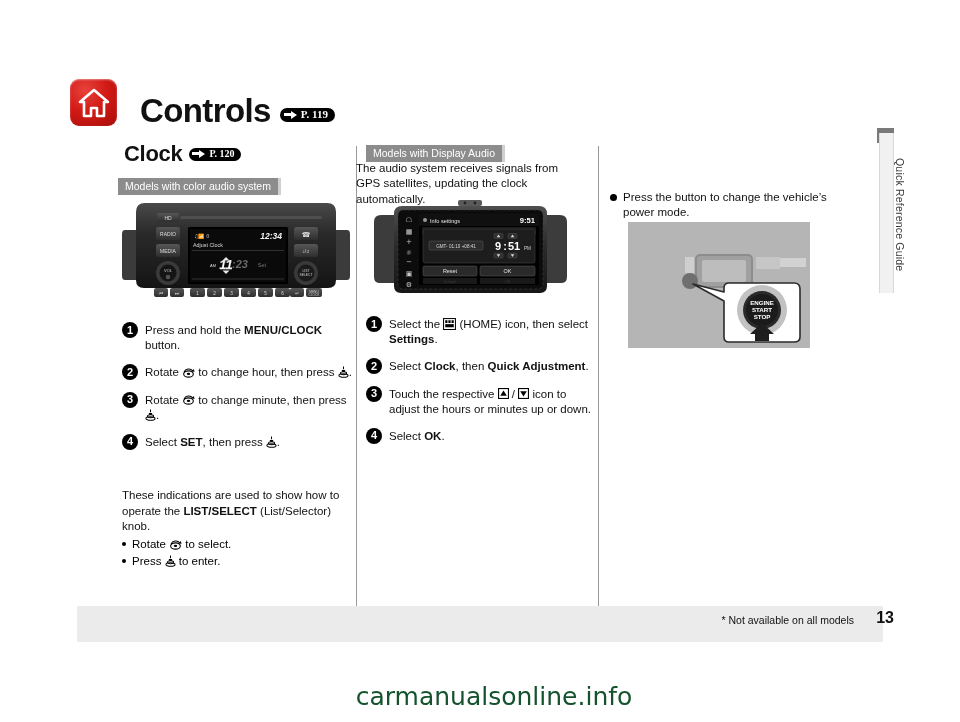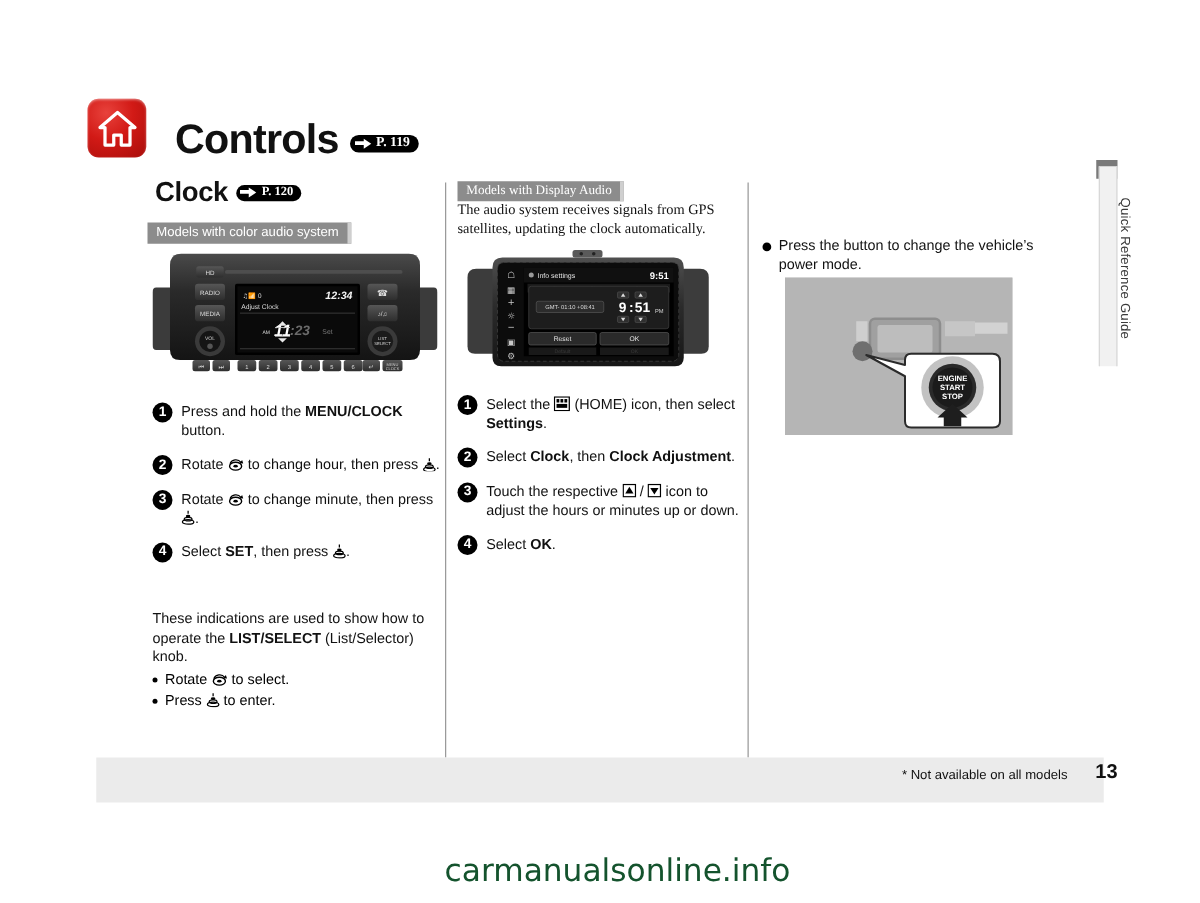--- a/index.html
+++ b/index.html
@@ -452,23 +452,23 @@
       <li>Press <span class="gl-press"><svg viewBox="0 0 12 13">
             <ellipse cx="6" cy="10.4" rx="5" ry="2" fill="none" stroke="#000" stroke-width="1.1"></ellipse>
             <ellipse cx="6" cy="8" rx="3.4" ry="1.6" fill="none" stroke="#000" stroke-width="1.1"></ellipse>
             <ellipse cx="6" cy="5.4" rx="2" ry="1.2" fill="#000"></ellipse>
             <path d="M6 0.6 v2.6" stroke="#000" stroke-width="1.1"></path>
           </svg></span> to enter.</li>
     </ul>
 
   <div class="divider" style="left:356px; top:146px; height:460px;"></div>
 
-  <div class="model-banner" style="left:366px; top:145px;font-family:Liberation Serif, serif;">Models with Display Audio</div>
-
-  <div class="body-txt" style="position:absolute; left:366px; top:161px; width:225px;font-family:Liberation Serif, serif;">The audio system receives signals from GPS satellites, updating the clock automatically.</div>
+  <div class="model-banner" style="left:366px; top:145px;">Models with Display Audio</div>
+
+  <div class="body-txt" style="position:absolute; left:356px; top:161px; width:225px;">The audio system receives signals from GPS satellites, updating the clock automatically.</div>
 
   <div class="da" style="left:372px; top:198px;">
     <svg viewBox="0 0 197 102" width="197" height="102">
       <defs>
         <linearGradient id="dbez" x1="0" y1="0" x2="0" y2="1">
           <stop offset="0" stop-color="#4f4f4f"></stop>
             <stop offset=".45" stop-color="#2b2b2b"></stop>
           <stop offset="1" stop-color="#161616"></stop>
         </linearGradient>
       </defs>
@@ -546,21 +546,21 @@
               <g fill="#000">
                 <rect x="2.4" y="2.4" width="2.4" height="3"></rect>
                 <rect x="5.8" y="2.4" width="2.4" height="3"></rect>
                 <rect x="9.2" y="2.4" width="2.4" height="3"></rect>
               </g>
               <rect x="2.4" y="6.6" width="9.2" height="3.4" fill="#000"></rect>
             </svg></span> (HOME) icon, then select <b>Settings</b>.</div>
       </div>
       <div class="step">
         <div class="step-num">2</div>
-        <div class="step-txt">Select <b>Clock</b>, then <b>Clock Adjustment</b>.</div>
+        <div class="step-txt">Select <b>Clock</b>, then <b>Quick Adjustment</b>.</div>
       </div>
       <div class="step">
         <div class="step-num">3</div>
         <div class="step-txt">Touch the respective <span class="gl-up"><svg viewBox="0 0 12 12">
               <rect x="0.6" y="0.6" width="10.8" height="10.8" fill="none" stroke="#000" stroke-width="1.2"></rect>
               <polygon points="6,2.6 9.6,8.4 2.4,8.4" fill="#000"></polygon>
             </svg></span> / <span class="gl-dn"><svg viewBox="0 0 12 12">
               <rect x="0.6" y="0.6" width="10.8" height="10.8" fill="none" stroke="#000" stroke-width="1.2"></rect>
               <polygon points="6,9.4 2.4,3.6 9.6,3.6" fill="#000"></polygon>
             </svg></span> icon to adjust the hours or minutes up or down.</div>

